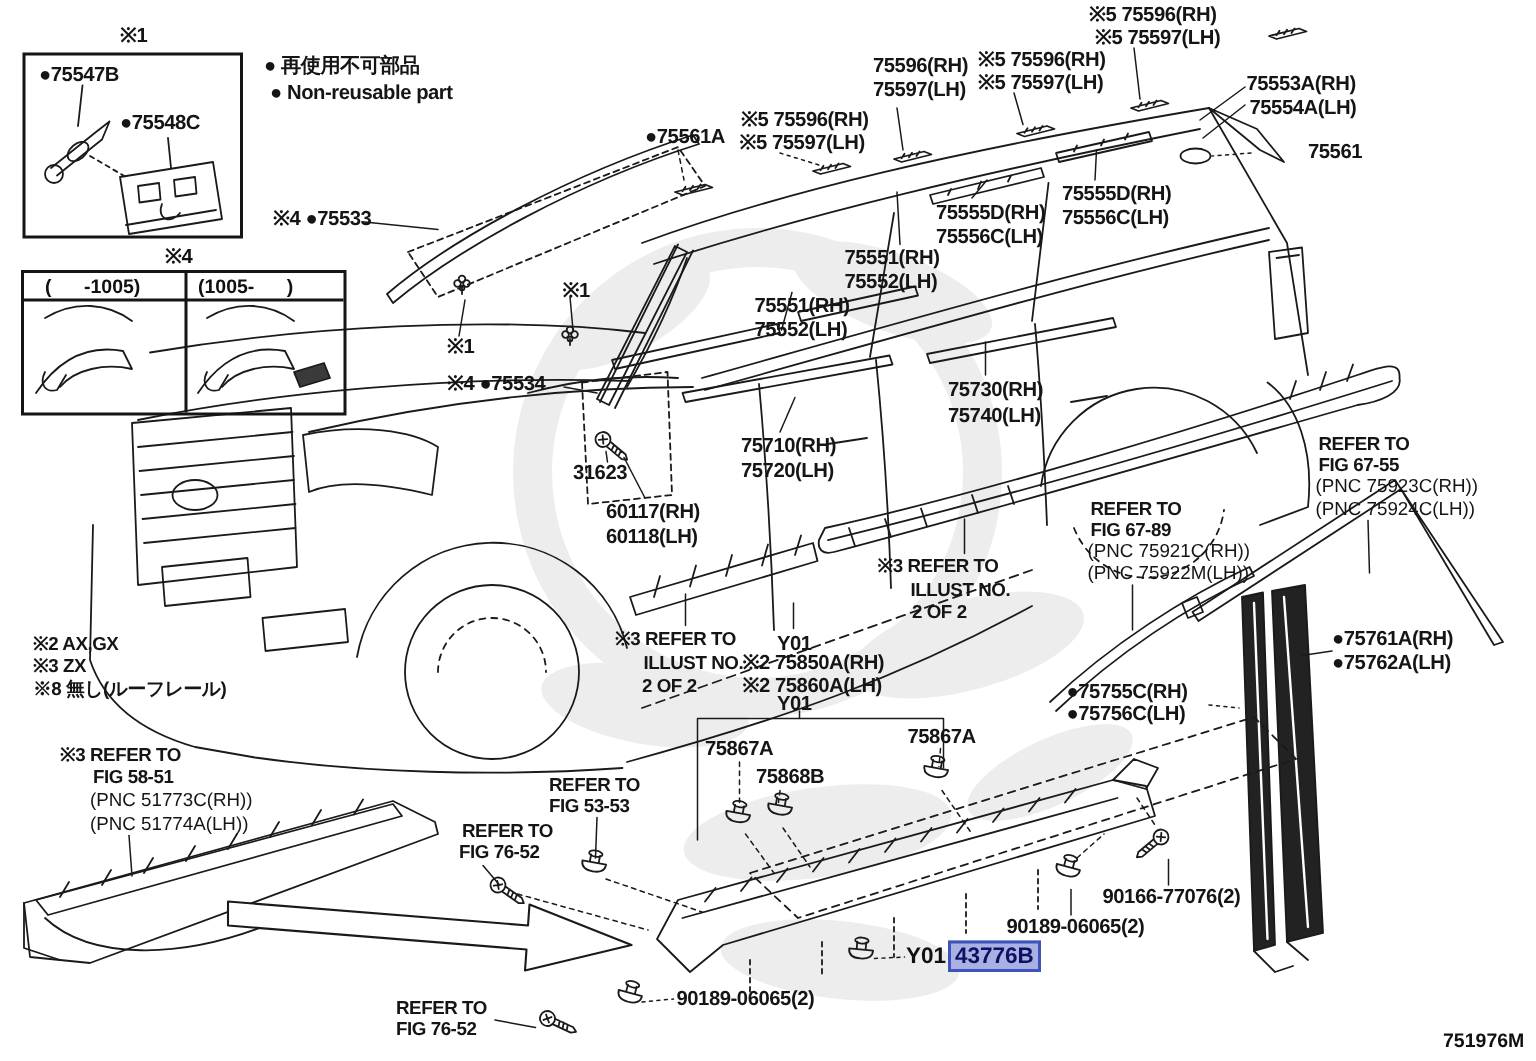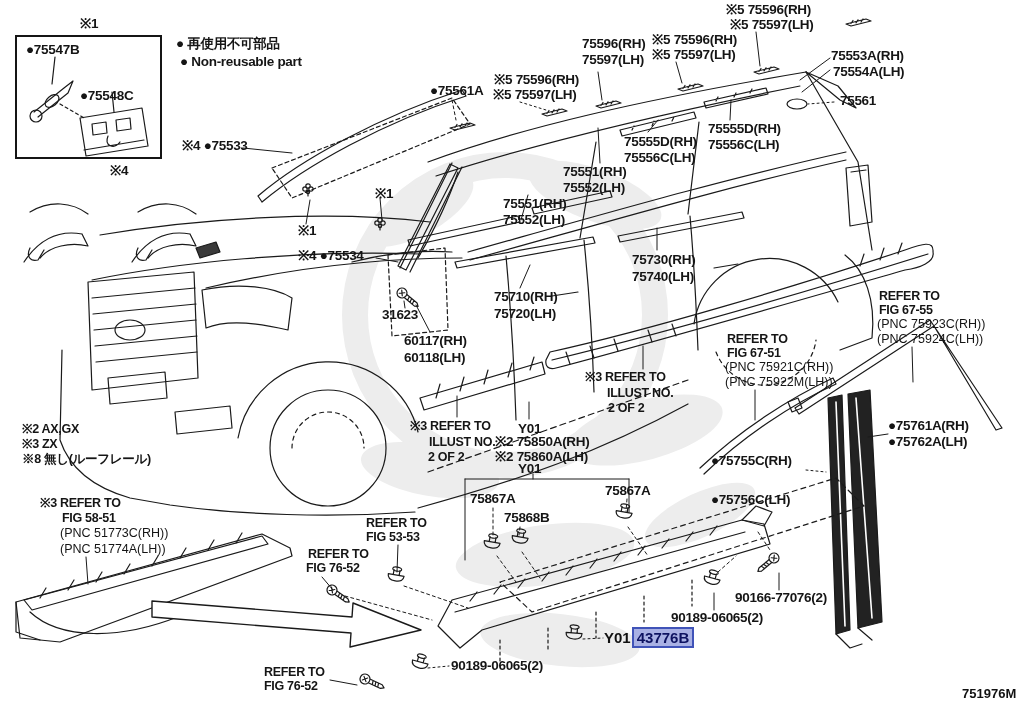--- a/index.html
+++ b/index.html
@@ -243,39 +243,45 @@
     <path d="M755,390 L755,420"></path>
     <path d="M888,434 L868,437"></path>
     <path d="M806,470 L826,472" stroke-dasharray="2 3"></path>
     <path d="M306,224 L310,200 M380,198 L382,220"></path>
     <path d="M345,596 L432,620" stroke-dasharray="3 3"></path>
     <path d="M404,586 L468,608" stroke-dasharray="3 3"></path>
   </g>
 </svg>
 
 <div class="box" id="ibox" style="left:15px;top:35px;width:143px;height:120px"></div>
+<div class="box" id="vbox" style="left:14px;top:180px;width:213px;height:93px">
+  <div class="cell-div"></div>
+  <div class="hdr-line"></div>
+  <div class="hdr l">(      -1005)</div>
+  <div class="hdr r">(1005-      )</div>
+</div>
 
 <div class="lbl" style="left:80px;top:16px">※1</div>
 <div class="lbl" style="left:26px;top:42px">●75547B</div>
-<div class="lbl" style="left:80px;top:88px">●75548C</div>
+<div class="lbl" style="left:80px;top:74px">●75548C</div>
 <div class="lbl" style="left:176px;top:36px">● 再使用不可部品</div>
 <div class="lbl" style="left:180px;top:54px">● Non-reusable part</div>
 <div class="lbl" style="left:182px;top:138px">※4 ●75533</div>
 <div class="lbl" style="left:110px;top:163px">※4</div>
 <div class="lbl" style="left:582px;top:36px">75596(RH)</div>
 <div class="lbl" style="left:582px;top:52px">75597(LH)</div>
 <div class="lbl" style="left:494px;top:72px">※5 75596(RH)</div>
 <div class="lbl" style="left:493px;top:87px">※5 75597(LH)</div>
 <div class="lbl" style="left:652px;top:32px">※5 75596(RH)</div>
 <div class="lbl" style="left:652px;top:47px">※5 75597(LH)</div>
 <div class="lbl" style="left:726px;top:2px">※5 75596(RH)</div>
 <div class="lbl" style="left:730px;top:17px">※5 75597(LH)</div>
 <div class="lbl" style="left:831px;top:48px">75553A(RH)</div>
 <div class="lbl" style="left:833px;top:64px">75554A(LH)</div>
-<div class="lbl" style="left:840px;top:93px">75561</div>
+<div class="lbl" style="left:872px;top:93px">75561</div>
 <div class="lbl" style="left:708px;top:121px">75555D(RH)</div>
 <div class="lbl" style="left:708px;top:137px">75556C(LH)</div>
 <div class="lbl" style="left:624px;top:134px">75555D(RH)</div>
 <div class="lbl" style="left:624px;top:150px">75556C(LH)</div>
 <div class="lbl" style="left:563px;top:164px">75551(RH)</div>
 <div class="lbl" style="left:563px;top:180px">75552(LH)</div>
 <div class="lbl" style="left:503px;top:196px">75551(RH)</div>
 <div class="lbl" style="left:503px;top:212px">75552(LH)</div>
 <div class="lbl" style="left:430px;top:83px">●75561A</div>
 <div class="lbl" style="left:375px;top:186px">※1</div>
@@ -289,27 +295,27 @@
 <div class="lbl" style="left:404px;top:333px">60117(RH)</div>
 <div class="lbl" style="left:404px;top:350px">60118(LH)</div>
 <div class="lbl sm" style="left:585px;top:370px">※3 REFER TO</div>
 <div class="lbl sm" style="left:607px;top:386px">ILLUST NO.</div>
 <div class="lbl sm" style="left:608px;top:401px">2 OF 2</div>
 <div class="lbl sm" style="left:879px;top:289px">REFER TO</div>
 <div class="lbl sm" style="left:879px;top:303px">FIG 67-55</div>
 <div class="lbl n" style="left:877px;top:317px">(PNC 75923C(RH))</div>
 <div class="lbl n" style="left:877px;top:332px">(PNC 75924C(LH))</div>
 <div class="lbl sm" style="left:727px;top:332px">REFER TO</div>
-<div class="lbl sm" style="left:727px;top:346px">FIG 67-51</div>
+<div class="lbl sm" style="left:727px;top:346px">FIG 67-89</div>
 <div class="lbl n" style="left:725px;top:360px">(PNC 75921C(RH))</div>
 <div class="lbl n" style="left:725px;top:375px">(PNC 75922M(LH))</div>
 <div class="lbl" style="left:888px;top:418px">●75761A(RH)</div>
 <div class="lbl" style="left:888px;top:434px">●75762A(LH)</div>
 <div class="lbl" style="left:711px;top:453px">●75755C(RH)</div>
-<div class="lbl" style="left:711px;top:492px">●75756C(LH)</div>
+<div class="lbl" style="left:711px;top:468px">●75756C(LH)</div>
 <div class="lbl sm" style="left:22px;top:422px">※2 AX,GX</div>
 <div class="lbl sm" style="left:22px;top:437px">※3 ZX</div>
 <div class="lbl sm" style="left:22px;top:452px">※8 無し(ルーフレール)</div>
 <div class="lbl sm" style="left:410px;top:419px">※3 REFER TO</div>
 <div class="lbl sm" style="left:429px;top:435px">ILLUST NO.</div>
 <div class="lbl sm" style="left:428px;top:450px">2 OF 2</div>
 <div class="lbl" style="left:518px;top:421px">Y01</div>
 <div class="lbl" style="left:495px;top:434px">※2 75850A(RH)</div>
 <div class="lbl" style="left:495px;top:449px">※2 75860A(LH)</div>
 <div class="lbl" style="left:518px;top:461px">Y01</div>

